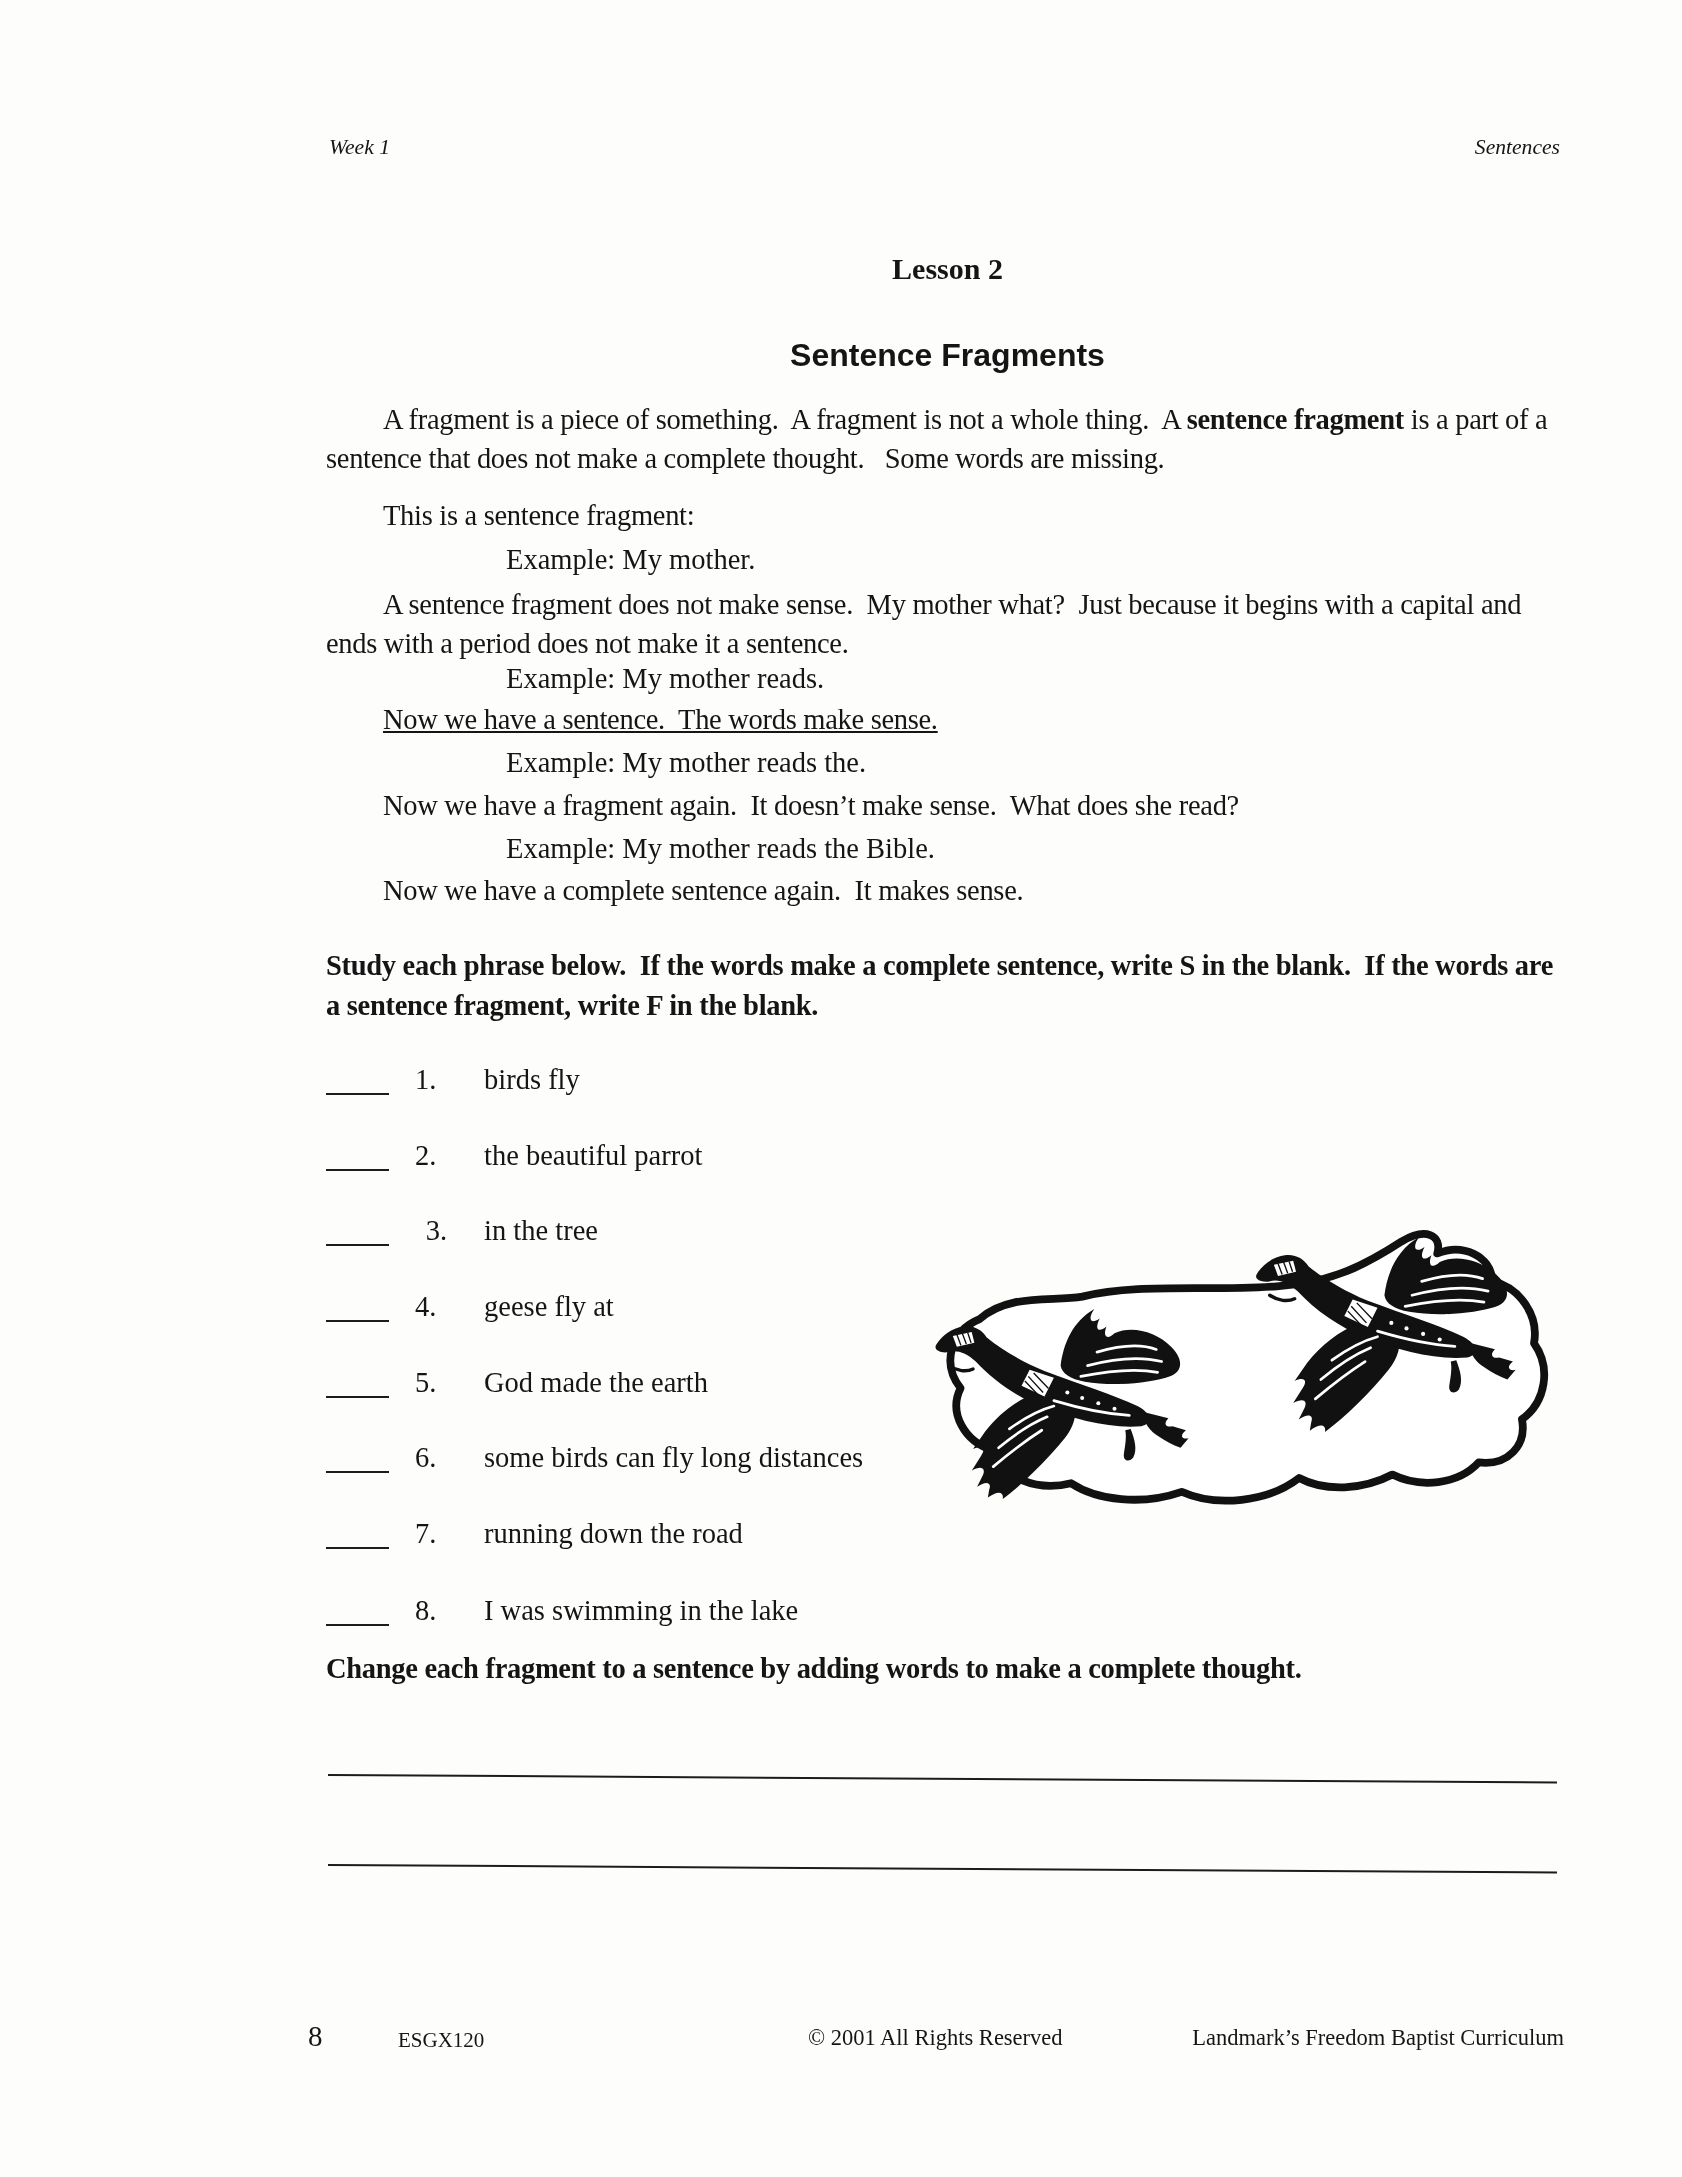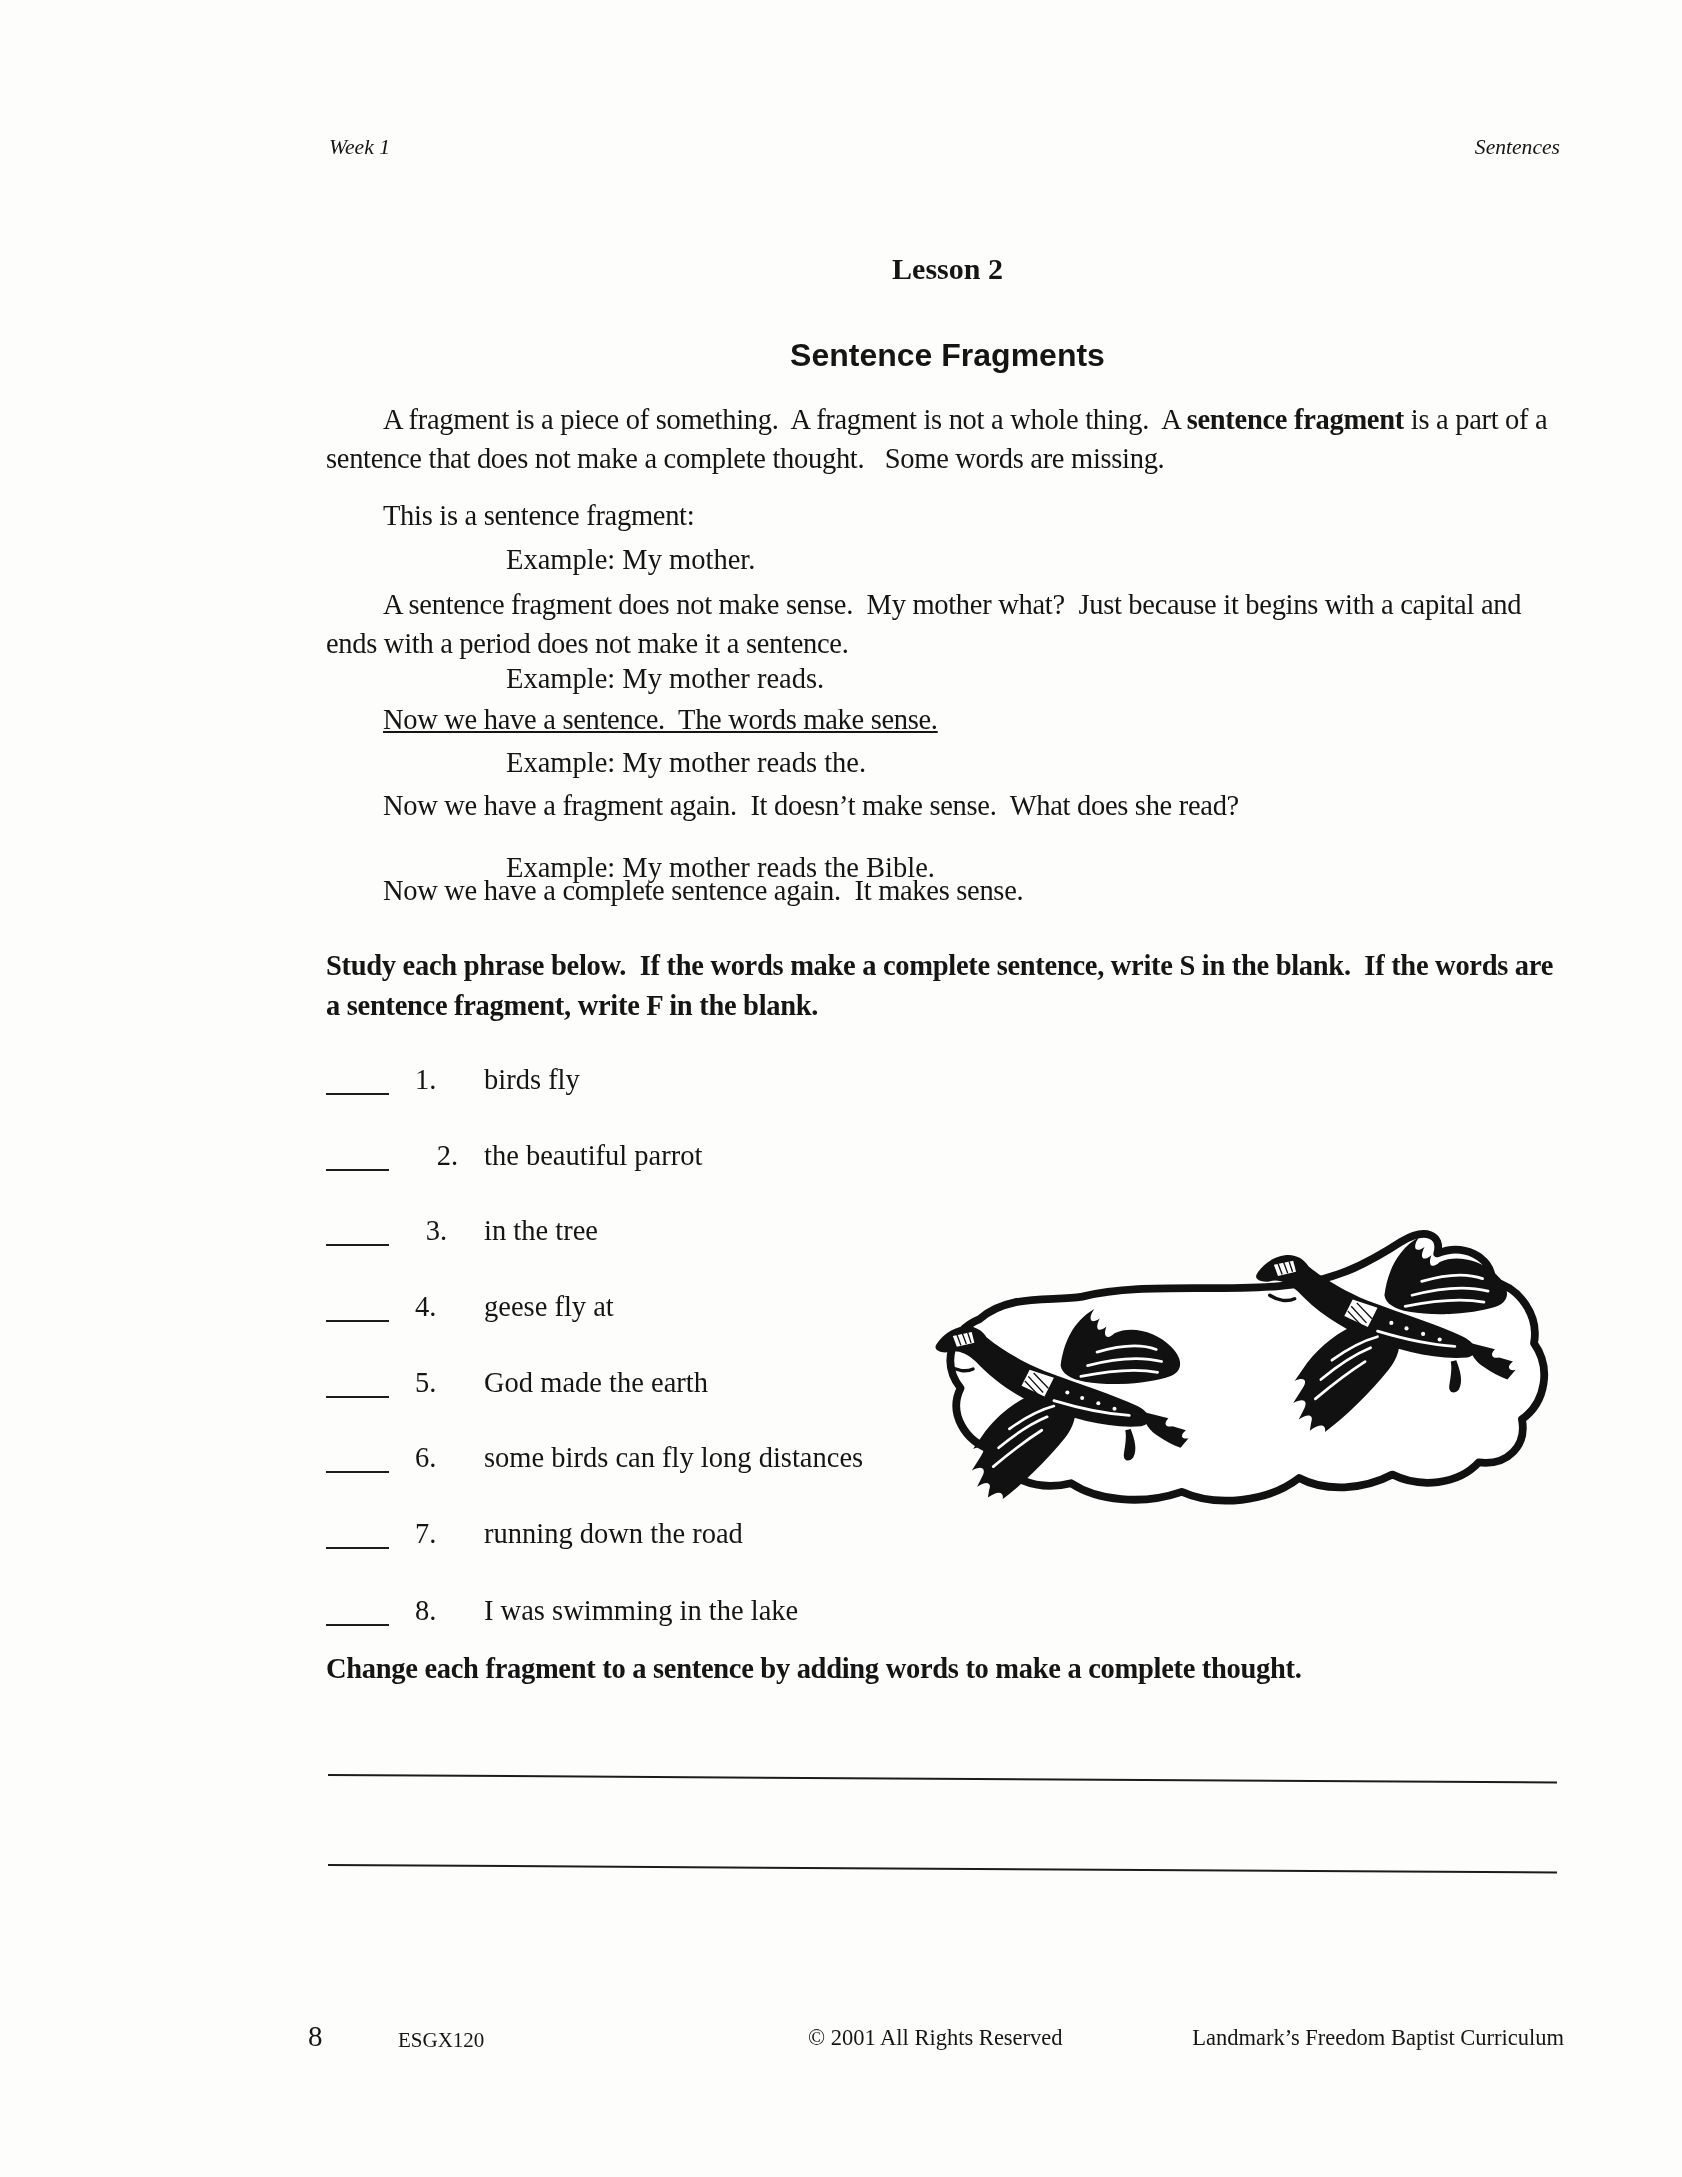--- a/index.html
+++ b/index.html
@@ -41,21 +41,21 @@
     letter-spacing:-0.3px; white-space:pre-wrap; margin:0;
   }
   .item { position:absolute; left:326px; font-size:28.5px; white-space:nowrap; }
   .item .blank {
     display:inline-block; width:63px; height:26px;
     border-bottom:2.6px solid #1c1c1c; vertical-align:-6px;
   }
   .item .num { display:inline-block; width:43px; margin-left:26px; }
   .item .txt { margin-left:26px; }
   .items .item:nth-of-type(1){ top:1064px; }
-  .items .item:nth-of-type(2){ top:1140px;text-align:right; }
+  .items .item:nth-of-type(2){ top:1140px; }
   .items .item:nth-of-type(3){ top:1215px;text-align:center; }
   .items .item:nth-of-type(4){ top:1291px; }
   .items .item:nth-of-type(5){ top:1367px; }
   .items .item:nth-of-type(6){ top:1442px; }
   .items .item:nth-of-type(7){ top:1518px; }
   .items .item:nth-of-type(8){ top:1595px; }
   .writing-line {
     position:absolute; left:328px; width:1229px; height:0;
     border-top:2.6px solid #1c1c1c;
     transform:rotate(0.35deg); transform-origin:left center;
@@ -84,21 +84,21 @@
 
 <p class="para indent" style="top:400px;"><span>A fragment is a piece of something.  A fragment is not a whole thing.  A </span><strong>sentence fragment</strong><span> is a part of a sentence that does not make a complete thought.   Some words are missing.</span></p>
 
 <p class="para indent" style="top:496px;">This is a sentence fragment:</p>
 <p class="example" style="top:544px;">Example: My mother.</p>
 <p class="para indent" style="top:585px;">A sentence fragment does not make sense.  My mother what?  Just because it begins with a capital and ends with a period does not make it a sentence.</p>
 <p class="example" style="top:663px;text-align:center;">Example: My mother reads.</p>
 <p class="para indent" style="top:700px;text-decoration:underline;">Now we have a sentence.  The words make sense.</p>
 <p class="example" style="top:747px;">Example: My mother reads the.</p>
 <p class="para indent" style="top:786px;">Now we have a fragment again.  It doesn’t make sense.  What does she read?</p>
-<p class="example" style="top:833px;margin-top:19px;">Example: My mother reads the Bible.</p>
+<p class="example" style="top:833px;">Example: My mother reads the Bible.</p>
 <p class="para indent" style="top:871px;">Now we have a complete sentence again.  It makes sense.</p>
 
 <div class="bold-instr" style="top:946px;">Study each phrase below.  If the words make a complete sentence, write S in the blank.  If the words are a sentence fragment, write F in the blank.</div>
 
 <div class="items">
   <div class="item"><span class="blank"></span><span class="num">1.</span><span class="txt">birds fly</span></div>
   <div class="item"><span class="blank"></span><span class="num">2.</span><span class="txt">the beautiful parrot</span></div>
   <div class="item"><span class="blank"></span><span class="num">3.</span><span class="txt">in the tree</span></div>
   <div class="item"><span class="blank"></span><span class="num">4.</span><span class="txt">geese fly at</span></div>
   <div class="item"><span class="blank"></span><span class="num">5.</span><span class="txt">God made the earth</span></div>

